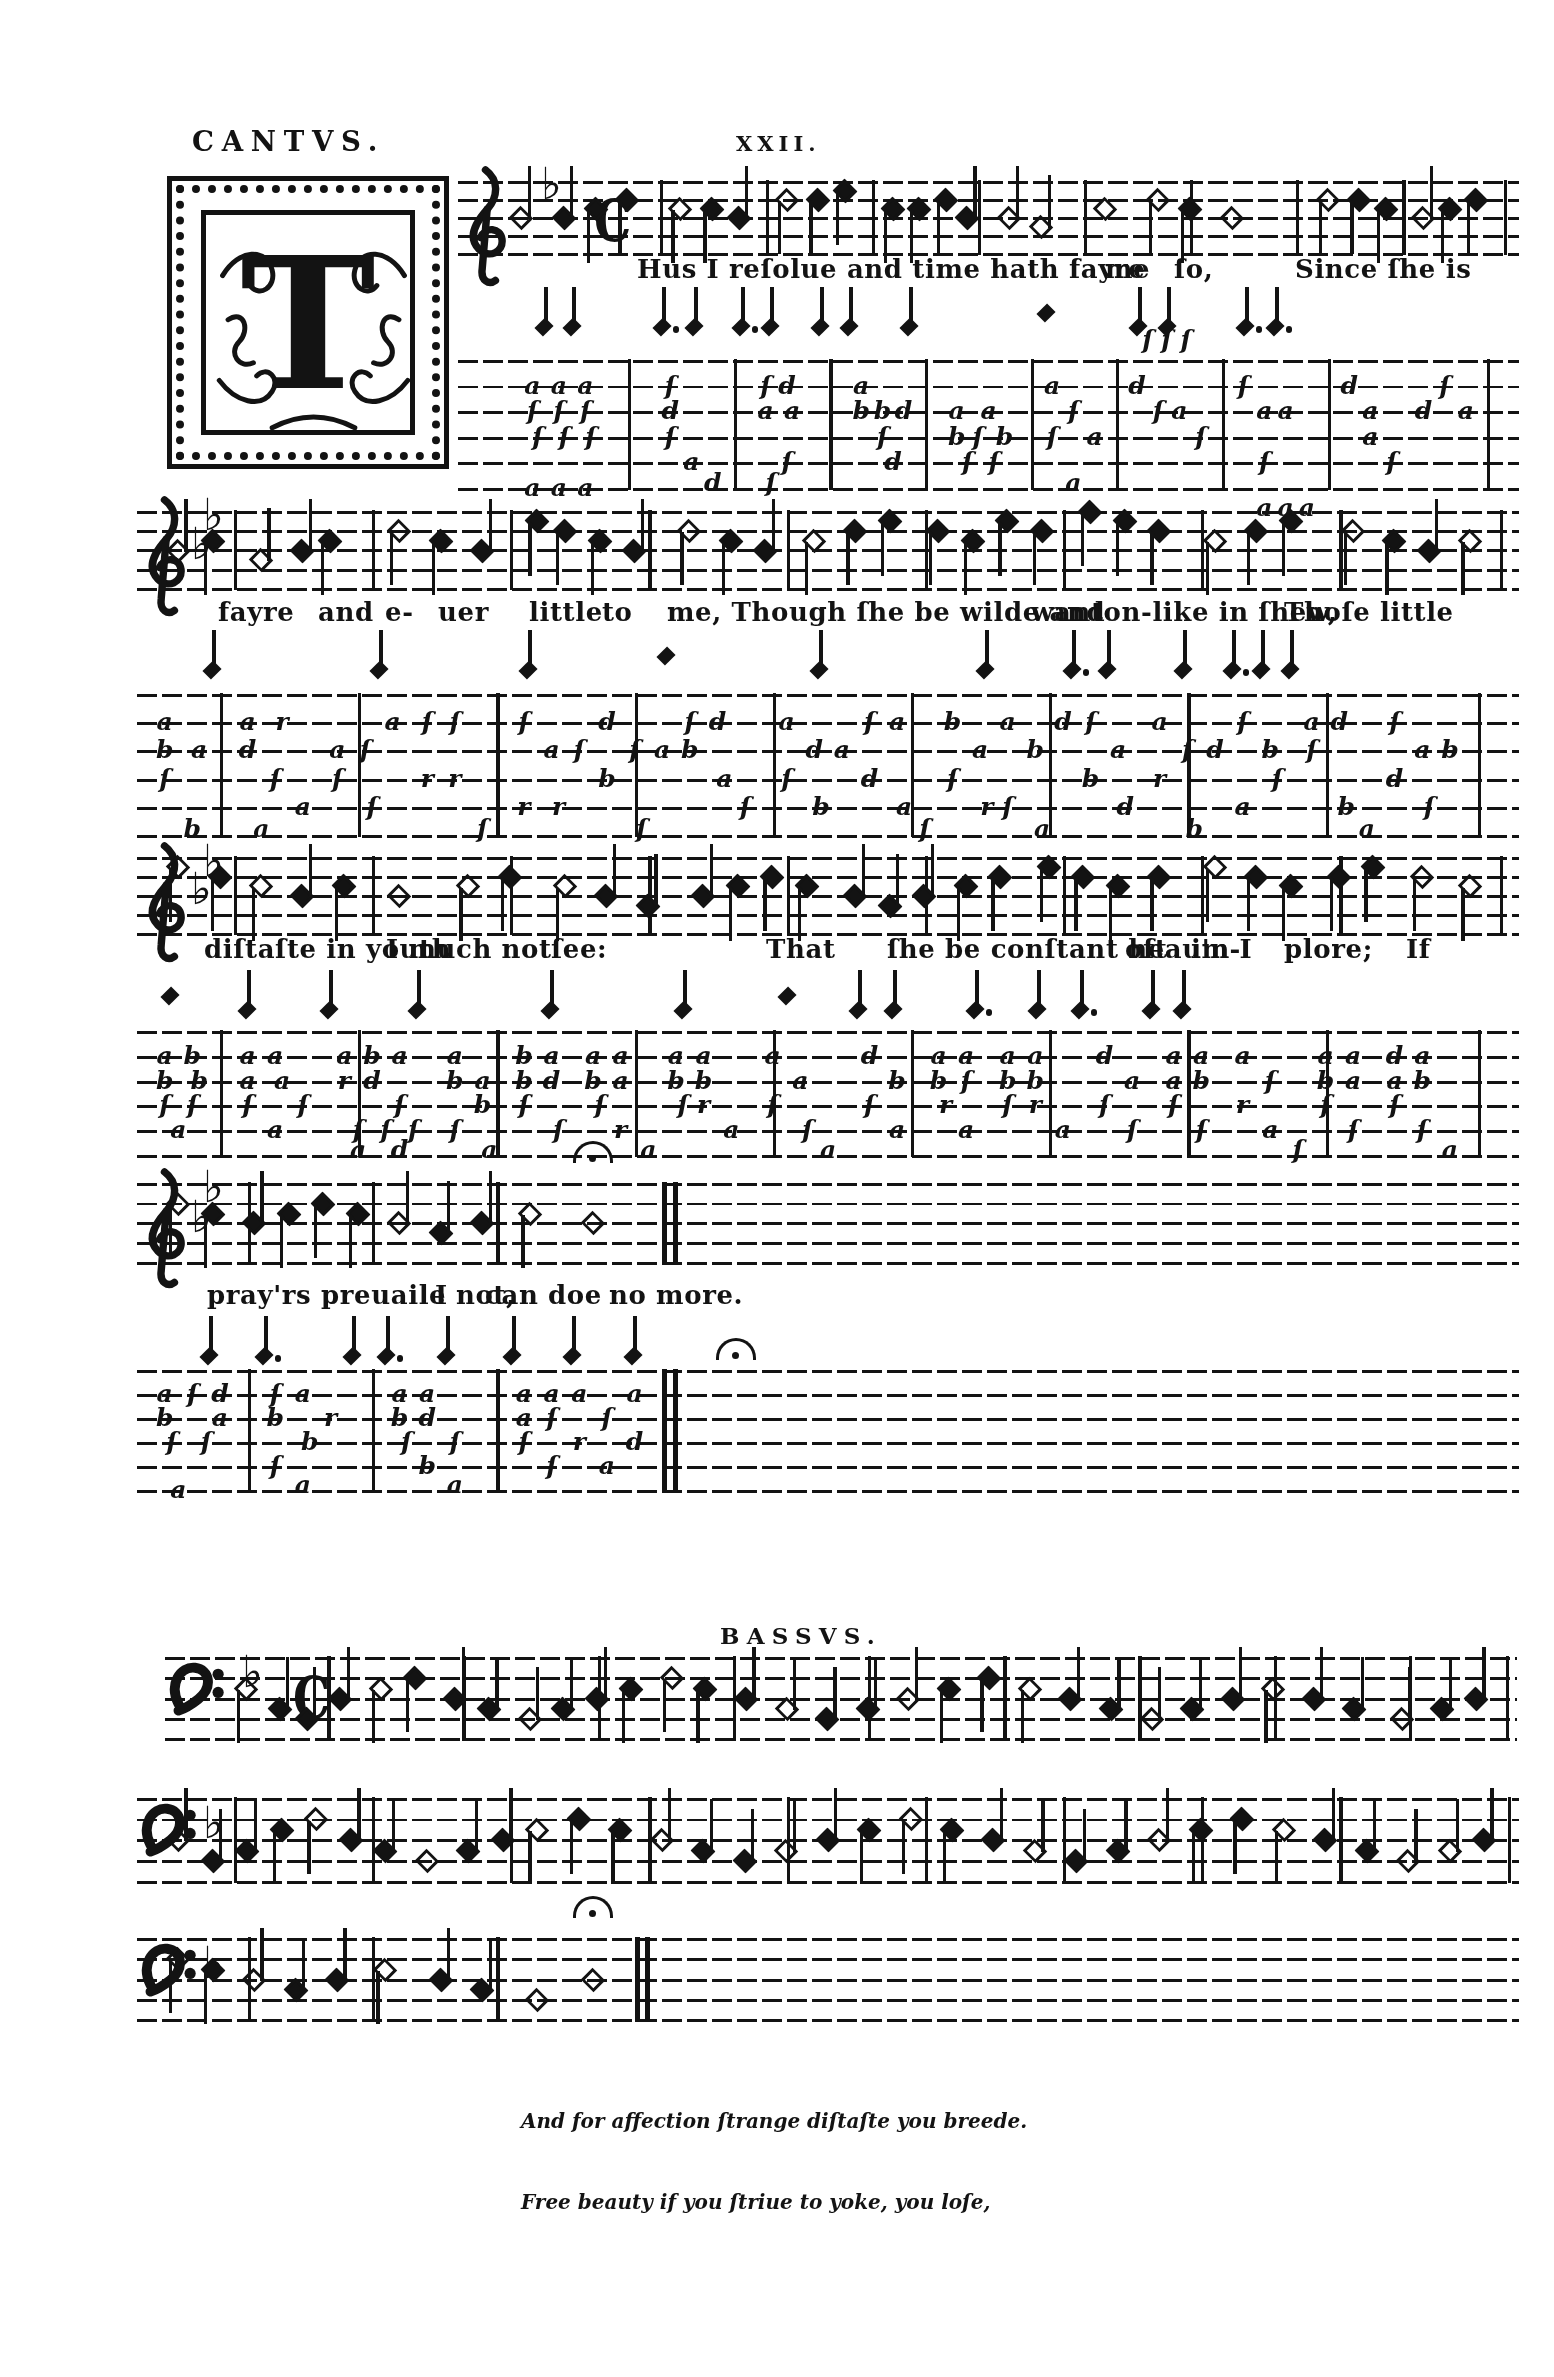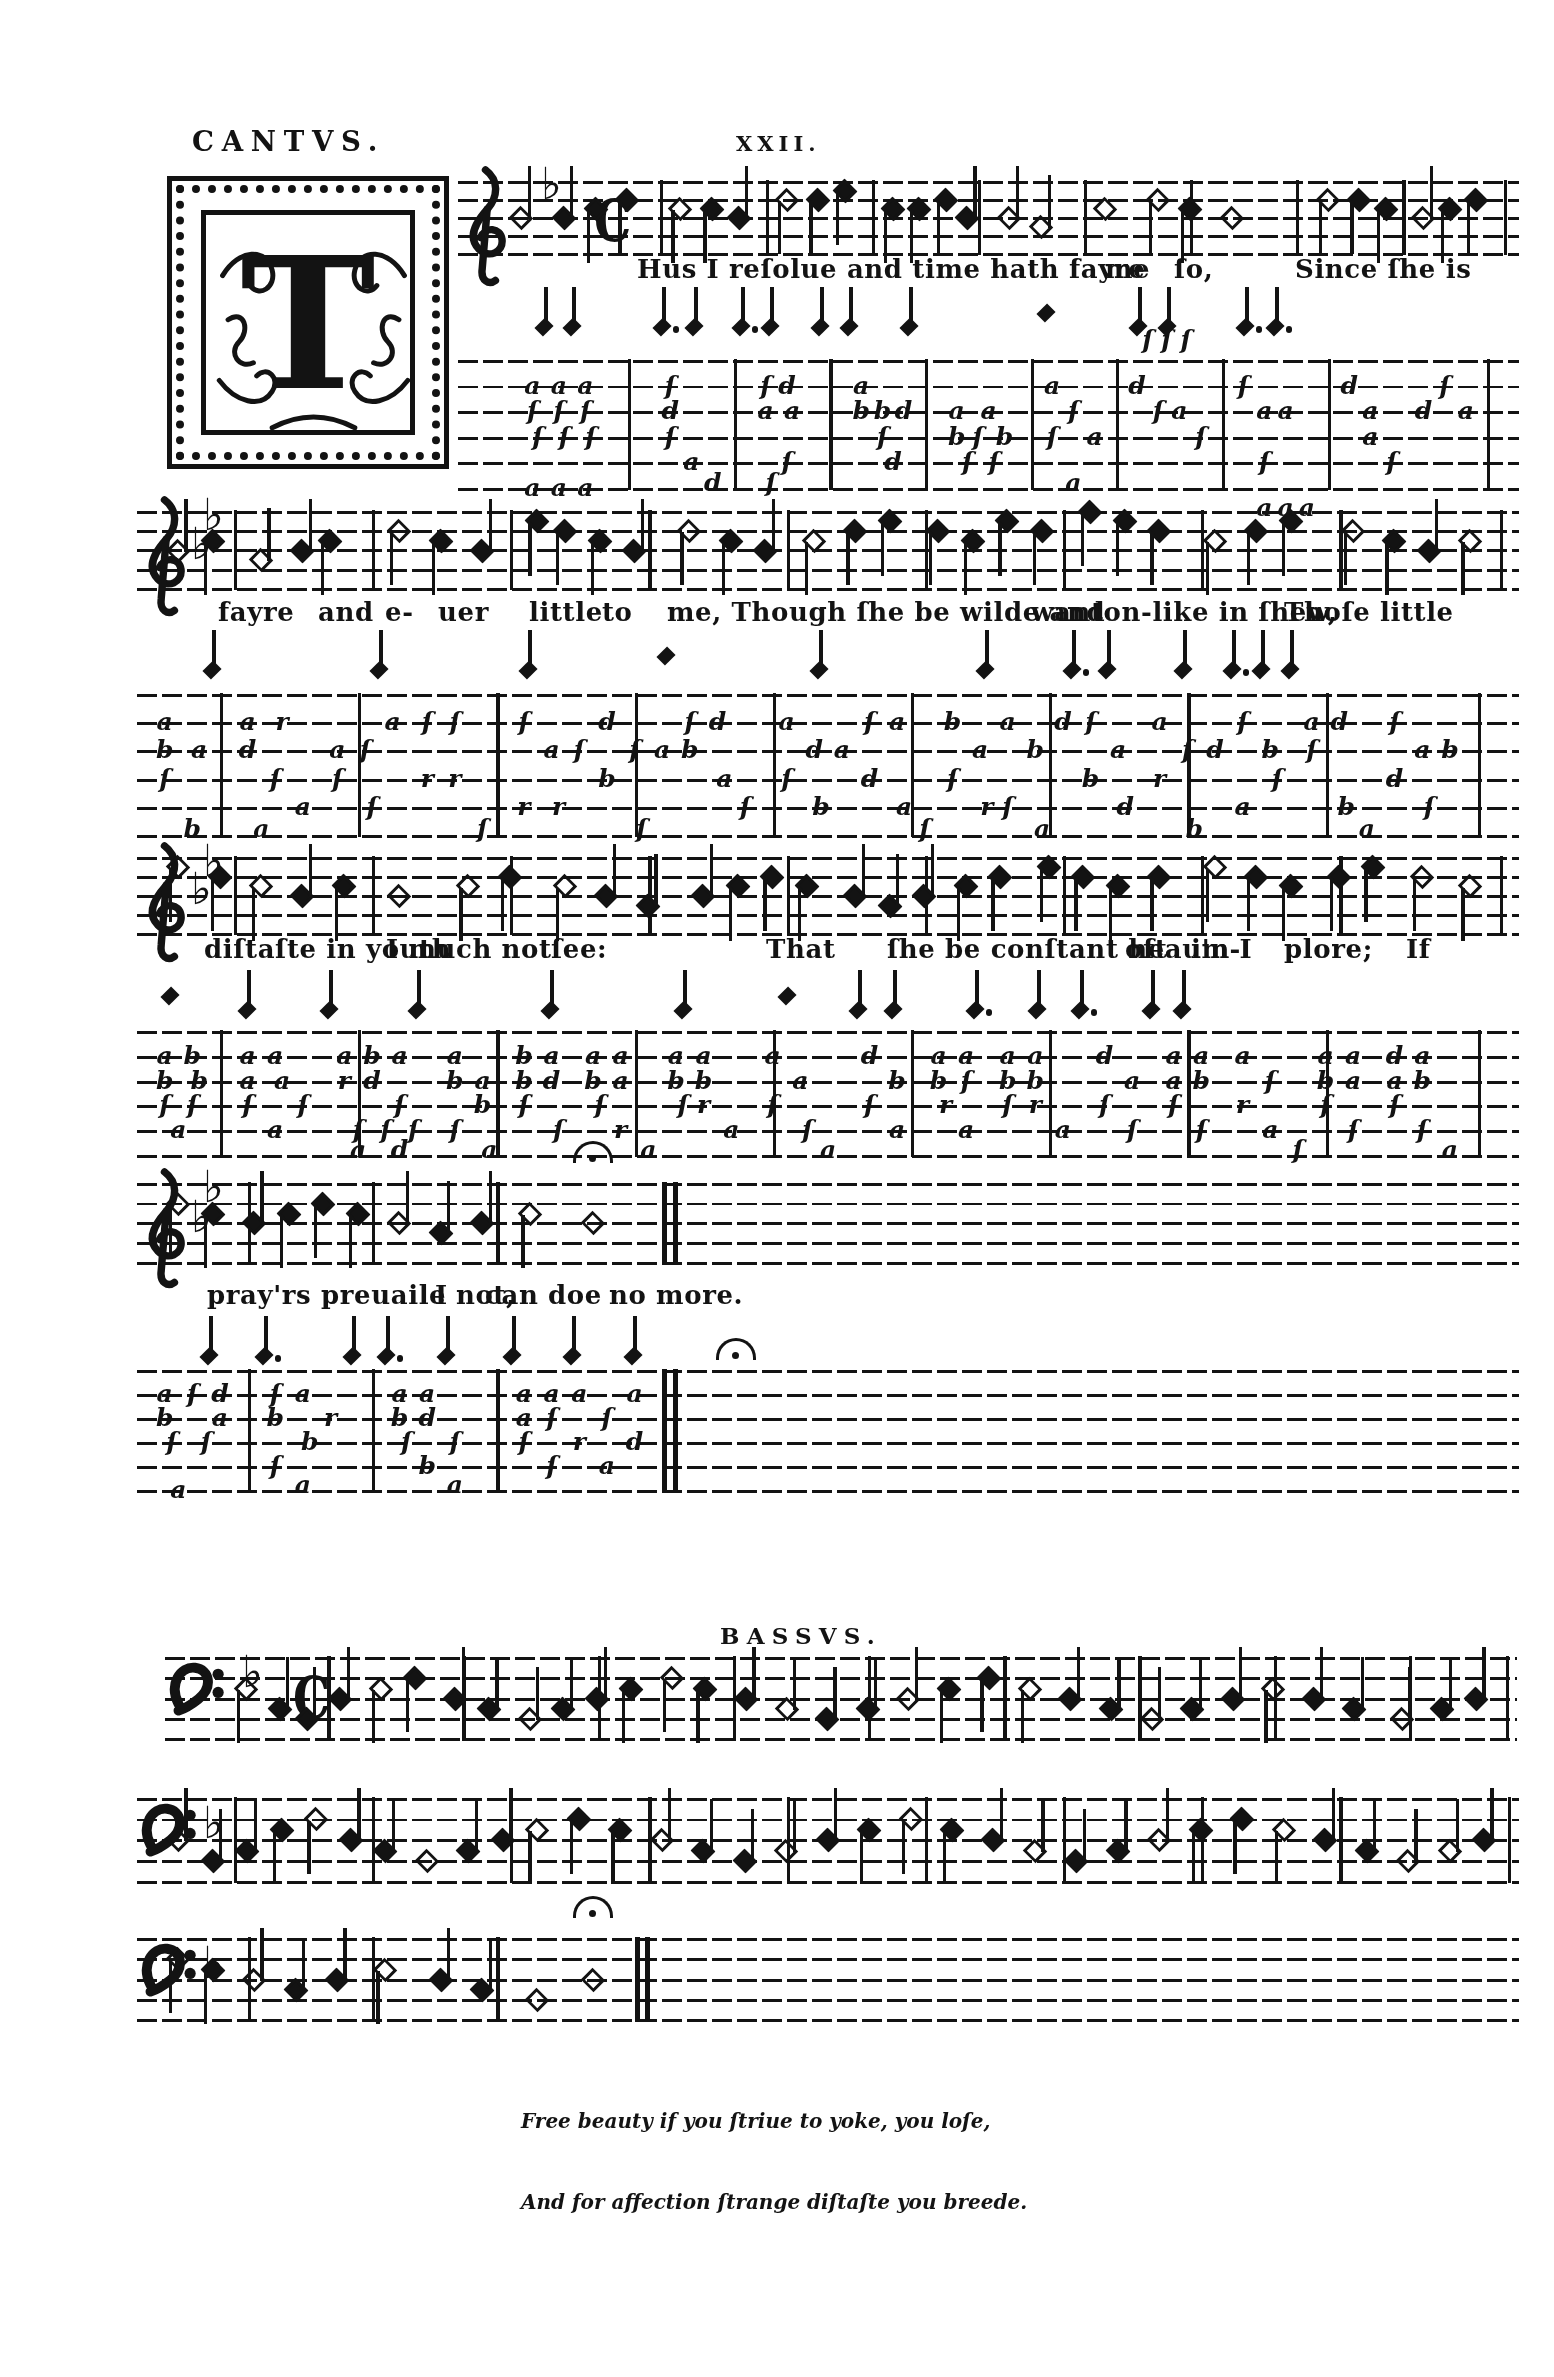--- a/index.html
+++ b/index.html
@@ -1530,20 +1530,20 @@
       <div class="lyric-seg" style="left: 1406px; top: 934px;">If</div>
       <div class="lyric-seg" style="left: 207px; top: 1280px;">pray'rs preuaile not,</div>
       <div class="lyric-seg" style="left: 435px; top: 1280px;">I</div>
       <div class="lyric-seg" style="left: 485px; top: 1280px;">can doe</div>
       <div class="lyric-seg" style="left: 609px; top: 1280px;">no more.</div>
     </div>
 
   <div class="bassus-label">BASSVS.</div>
 
   <div class="poem">
+    <div class="pline">And for affection ſtrange diſtaſte you breede.</div>
     <div class="pline">Free beauty if you ſtriue to yoke, you loſe,</div>
-    <div class="pline">And for affection ſtrange diſtaſte you breede.</div>
     
     
   </div>
 
 </div>
 
 
 </body></html>

